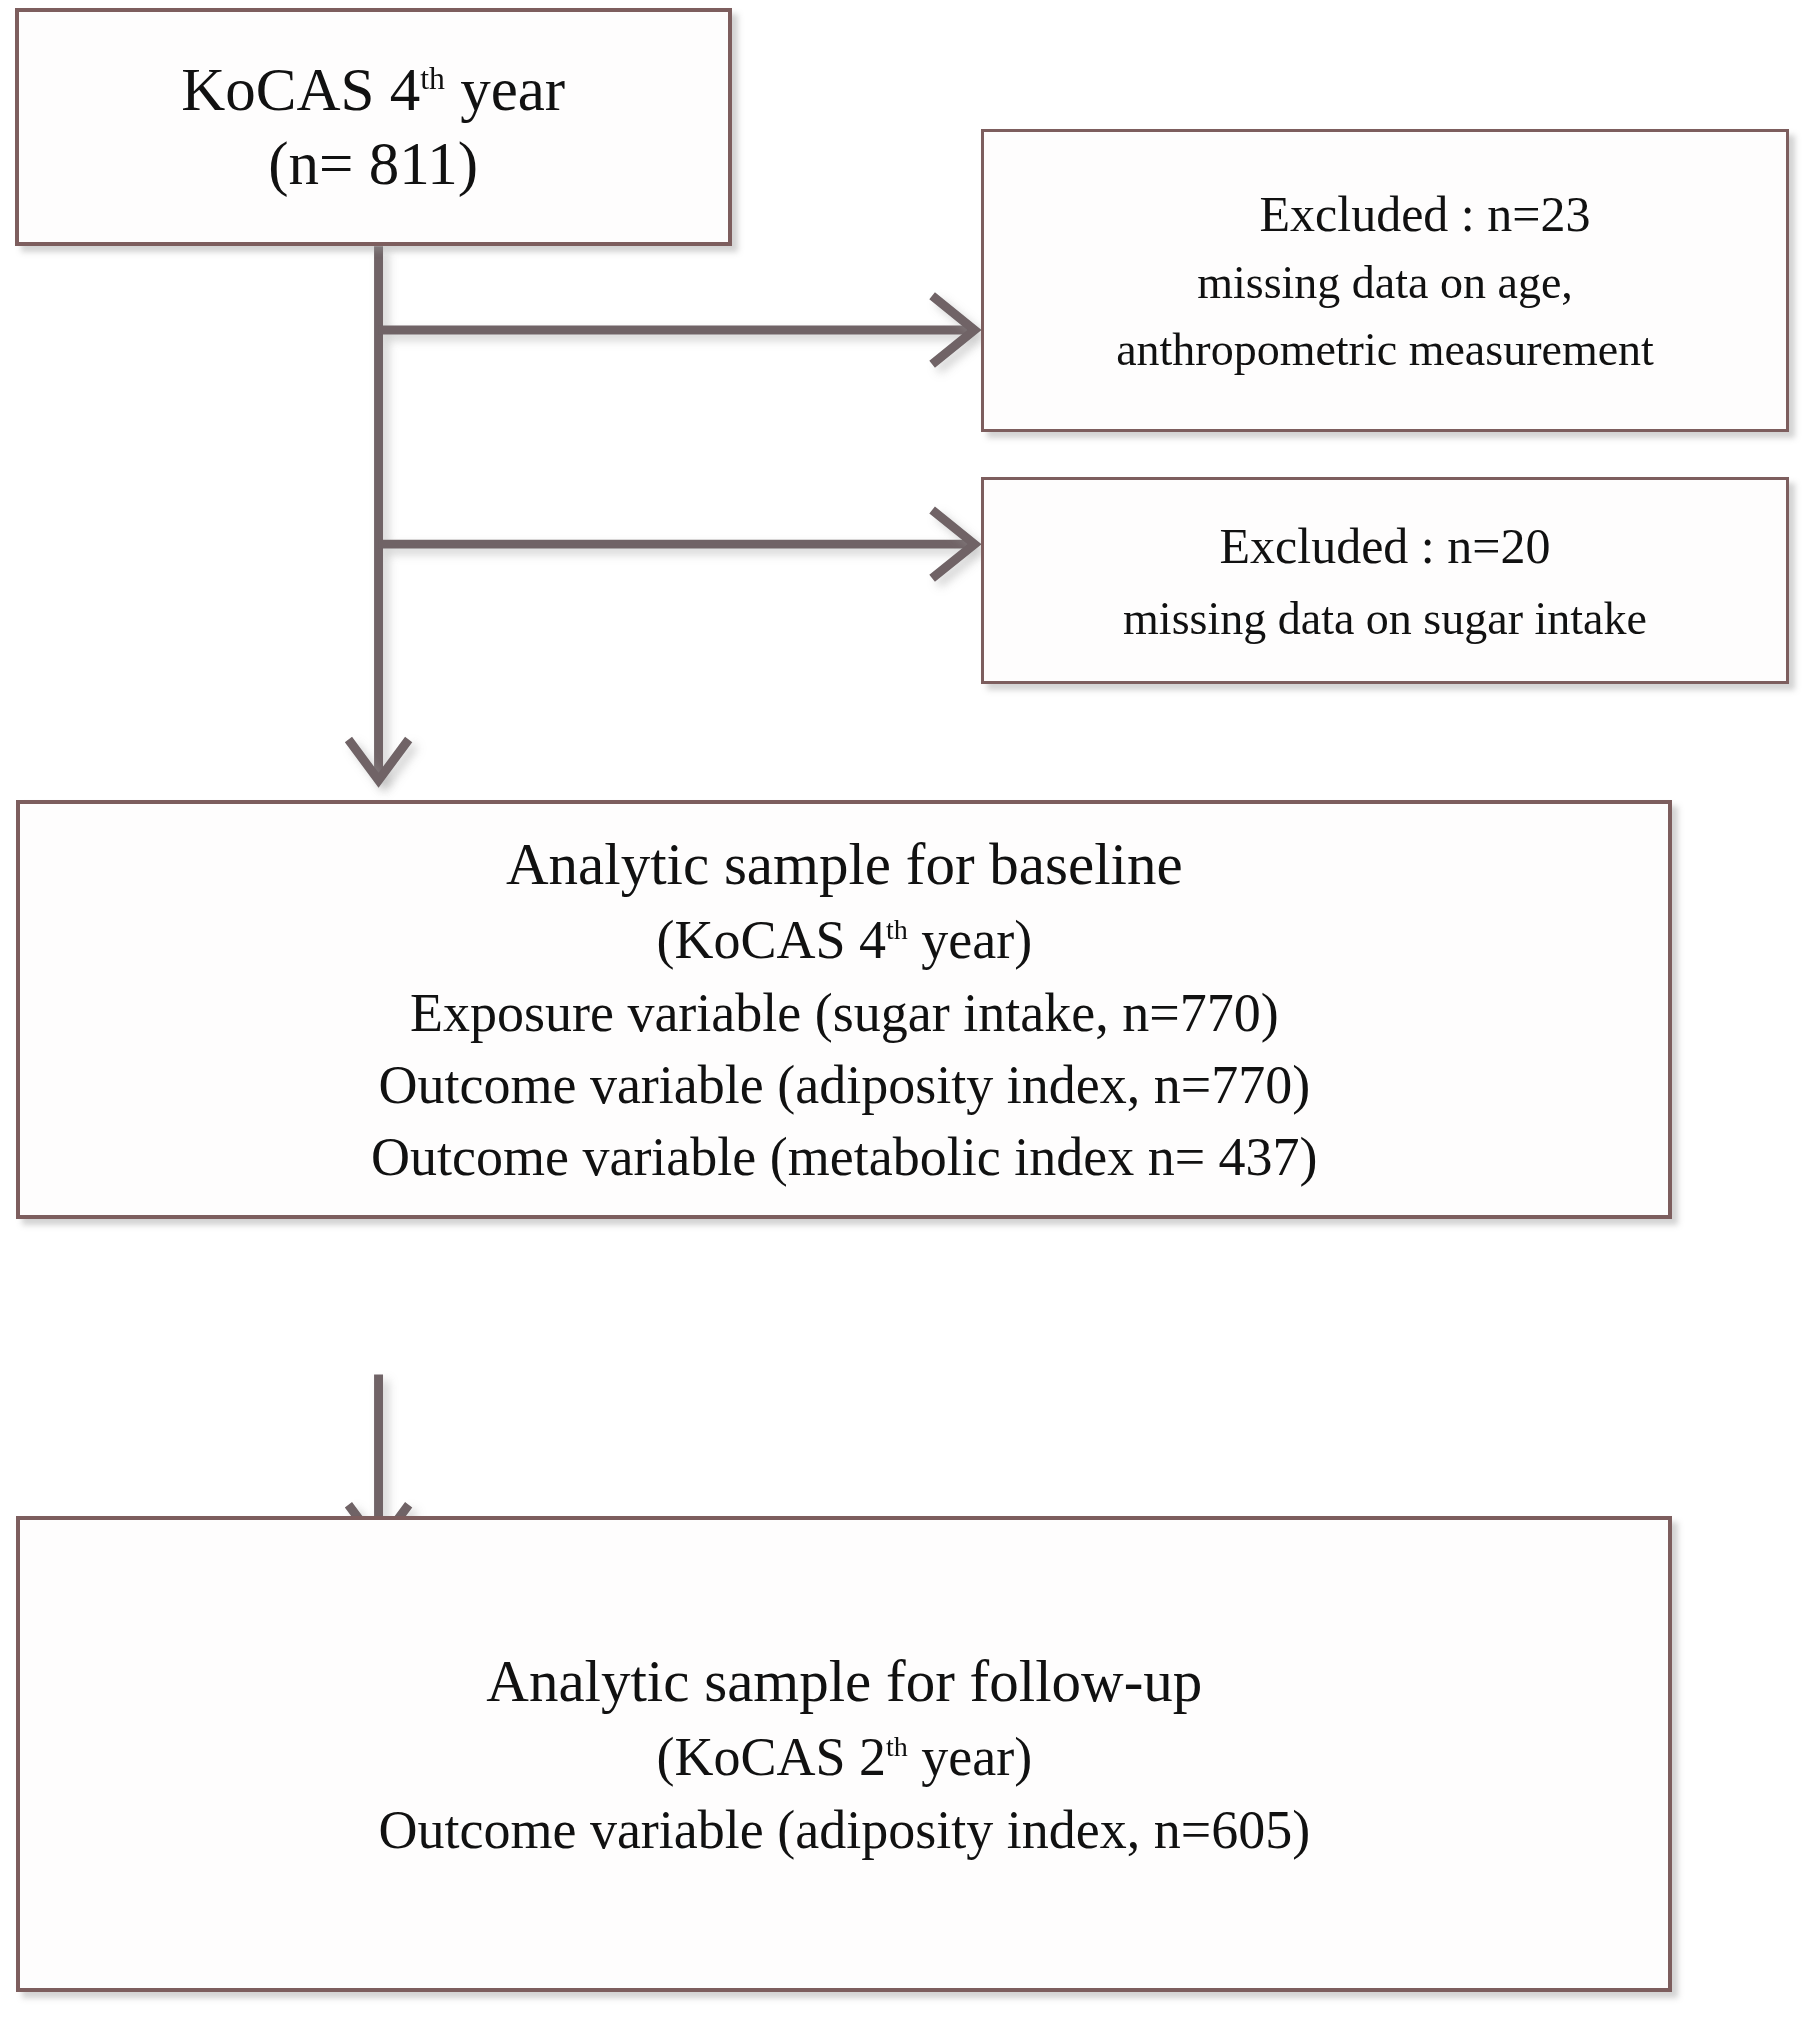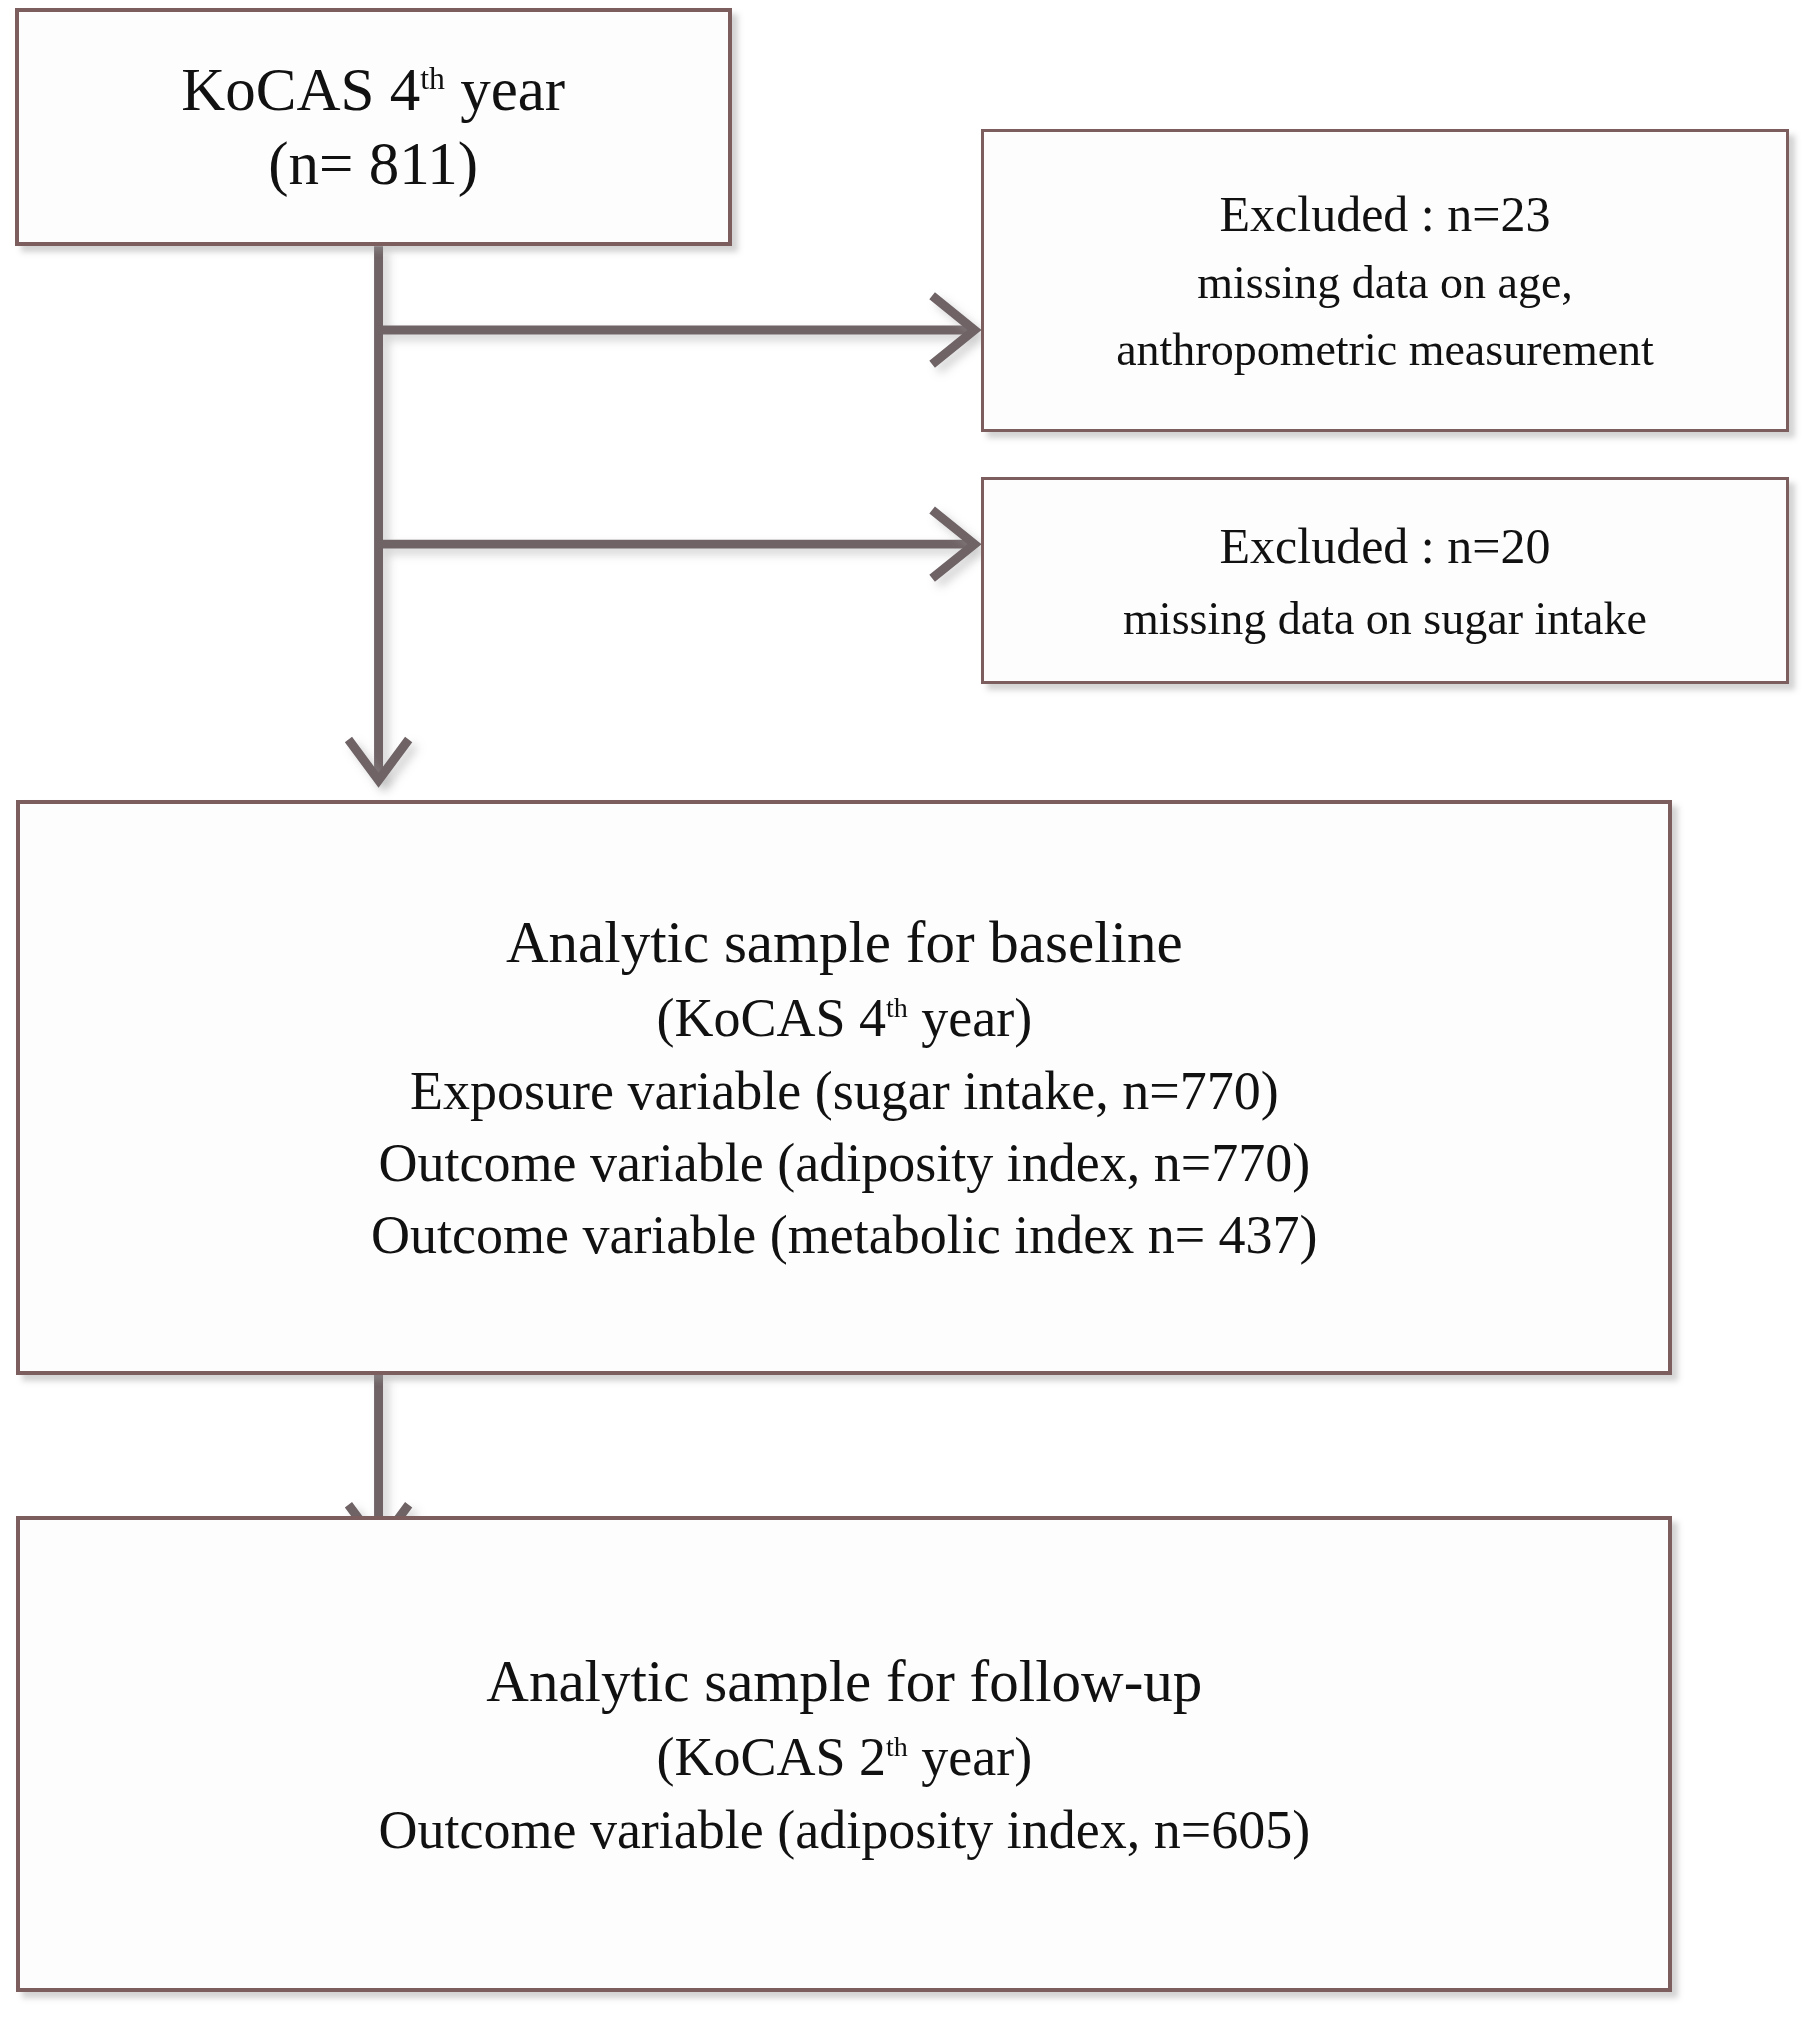--- a/index.html
+++ b/index.html
@@ -20,21 +20,21 @@
 
   
   .box {
     position: absolute;
     box-sizing: border-box;
     background: #fefdfd;
     border: 4.1px solid #7d5e5e;
     box-shadow: 5.7px 5.7px 5.7px rgba(150,150,150,0.42);
     display: flex;
     flex-direction: column;
-    align-items: flex-end;
+    align-items: flex-start;
     justify-content: center;
     text-align: center;
     color: #111111;
   }
   .box .line {
     display: block;
     width: 100%;
     white-space: nowrap;
   }
 
@@ -56,21 +56,21 @@
   #box-excluded-2 {
     left: 981px; top: 477px;
     width: 808px; height: 207px;
     font-size: 46px;
     line-height: 1.5;
     border-width: 3.3px;
   }
   #box-excluded-2 .line.first { font-size: 50px; }
   #box-baseline {
     left: 16.3px; top: 800px;
-    width: 1656px; height: 575px;
+    width: 1656px; height: 419px;
     font-size: 54px;
     line-height: 1.34;
     border-width: 4.1px;
   }
   #box-baseline .line.title { font-size: 59px; }
   #box-followup {
     left: 16.3px; top: 1516px;
     width: 1656px; height: 476px;
     font-size: 54px;
     line-height: 1.34;

